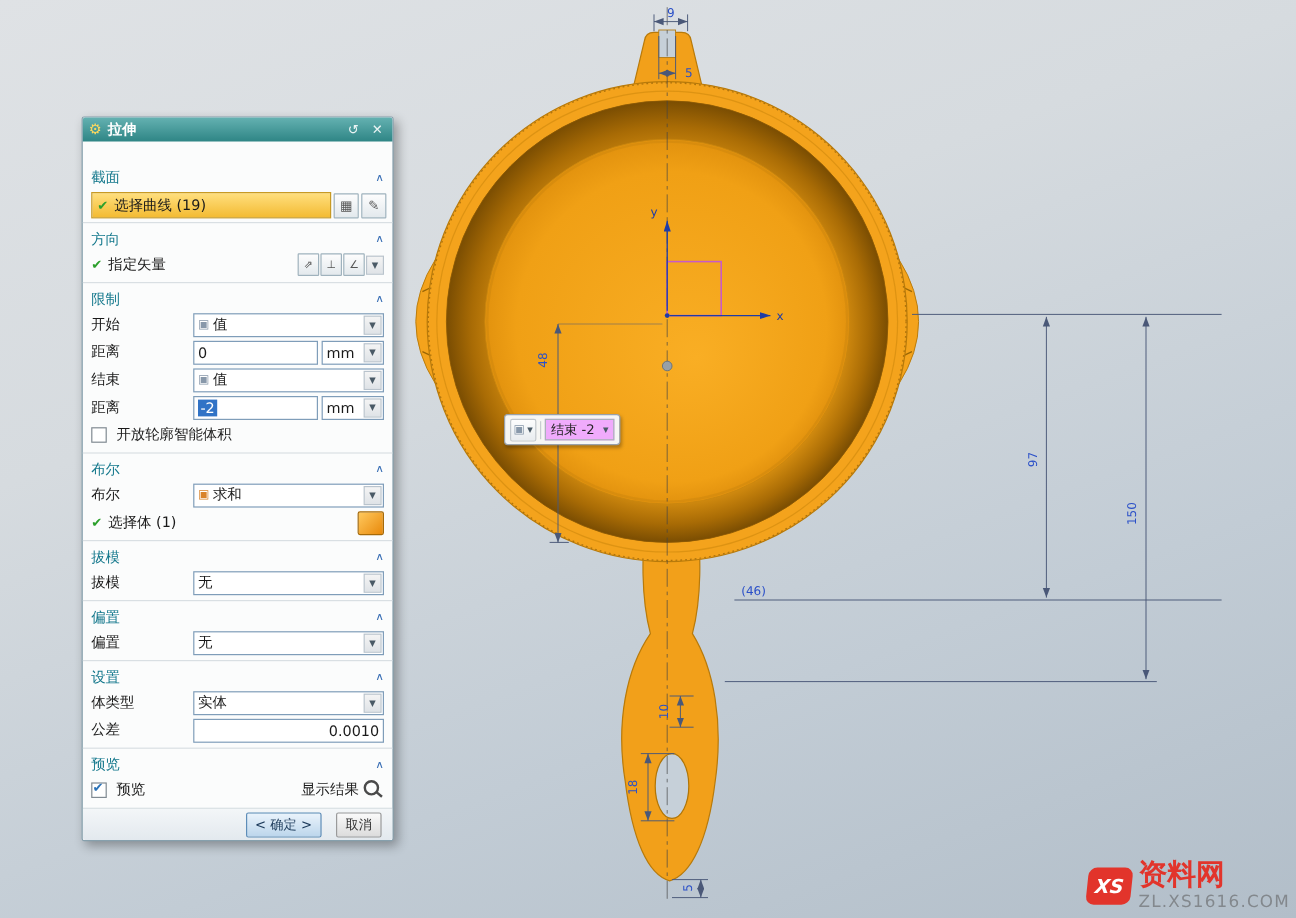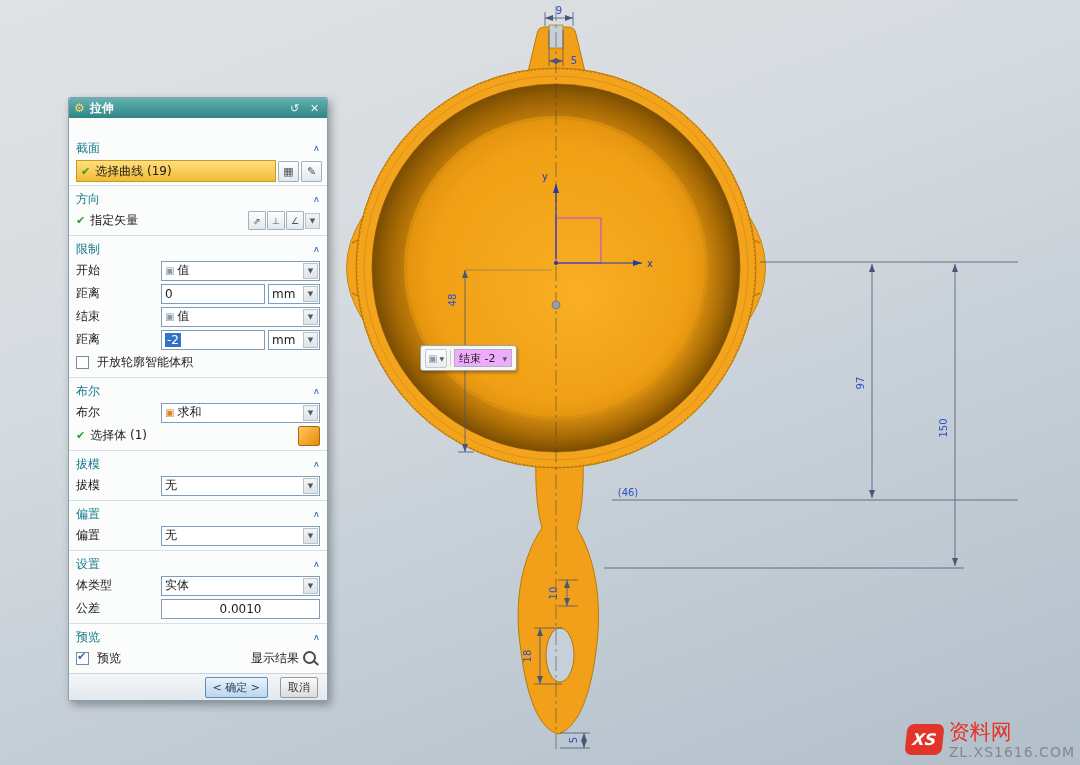--- a/index.html
+++ b/index.html
@@ -35,21 +35,21 @@
   .row{display:flex;align-items:center;padding:1px 7px;min-height:21px;gap:3px}
   .lbl{width:82px;flex:none}
   .checkmark{color:#2ca02c;font-size:11px;margin-right:2px;flex:none}
   .combo{flex:1;height:18px;background:#fff;border:1px solid #7f9db9;display:flex;align-items:center;padding:0 1px 0 3px;gap:3px;min-width:0}
   .combo .txt{flex:1;white-space:nowrap;overflow:hidden}
   .caret{width:13px;height:14px;background:linear-gradient(#f4f4f4,#dfe3e7);border:1px solid #b9c3cc;color:#4a5a66;
     font-size:7px;display:flex;align-items:center;justify-content:center;flex:none}
   .cube{color:#8898aa;font-size:10px;flex:none}
   .cube.orange{color:#d9832b}
   .inputbox{flex:1;height:18px;background:#fff;border:1px solid #7f9db9;display:flex;align-items:center;padding:0 3px;min-width:0}
-  .inputbox.right{justify-content:center}
+  .inputbox.right{justify-content:flex-end}
   .unitcombo{width:46px;flex:none}
   .sel{background:#3173c6;color:#fff;padding:0 2px}
   .cb{width:11px;height:11px;border:1px solid #808a92;background:#fff;flex:none;position:relative;margin-right:5px}
   .cb.on::after{content:"✔";position:absolute;left:0;top:-3px;color:#2a72b8;font-size:11px}
   .yellowrow{display:flex;align-items:center;margin:2px 5px 2px 7px;gap:2px}
   .selbar{flex:1;height:20px;display:flex;align-items:center;gap:3px;padding:0 4px;min-width:0;
     background:linear-gradient(#ffdf7e,#f3bb33);border:1px solid #c79a25}
   .selbar .txt{flex:1;white-space:nowrap;overflow:hidden}
   .ibtn{width:19px;height:19px;border:1px solid #9fb2bd;background:linear-gradient(#fdfdfd,#e3e9ed);
     display:flex;align-items:center;justify-content:center;font-size:11px;color:#555;flex:none;border-radius:1px}
@@ -57,28 +57,28 @@
   .vecicons{margin-left:auto;display:flex;align-items:center;gap:1px}
   .orangecube{width:20px;height:18px;border:1px solid #a66a08;background:linear-gradient(135deg,#ffc95e,#e8890b);
     margin-left:auto;border-radius:2px;flex:none}
   .footer{margin-top:3px;border-top:1px solid #c9d2d8;background:linear-gradient(#f3f6f8,#e3e9ee);height:26px;
     display:flex;align-items:center;justify-content:flex-end;gap:12px;padding:0 9px;border-radius:0 0 2px 2px}
   .btn{height:19px;display:flex;align-items:center;justify-content:center;font-size:11px;padding:0 7px;border-radius:2px}
   .btn.ok{background:linear-gradient(#eaf3fb,#bcd6ec);border:1px solid #5d8db8;color:#1c3a5a}
   .btn.cancel{background:linear-gradient(#fafafa,#dcdcdc);border:1px solid #9a9a9a;color:#333}
   .mag{position:relative;width:9px;height:9px;border:2px solid #4a4a4a;border-radius:50%;flex:none;margin:0 4px 2px 0}
   .mag::after{content:"";position:absolute;width:6px;height:2px;background:#4a4a4a;right:-5px;bottom:-2px;transform:rotate(40deg)}
-  .showres{margin-left:auto;display:flex;align-items:center;gap:4px}
+  .showres{margin-left:auto;display:flex;gap:4px}
 
   
   .watermark{position:absolute;right:5px;bottom:5px;z-index:25;display:flex;align-items:center;gap:6px}
   .wm-logo{width:37px;height:31px;background:#e2342b;border-radius:7px;color:#fff;font-weight:bold;font-style:italic;
     font-size:16px;display:flex;align-items:center;justify-content:center;transform:skewX(-6deg)}
   .wm-right{display:flex;flex-direction:column;line-height:1.15}
-  .wm-brand{color:#e2342b;font-weight:normal;font-size:21px}
+  .wm-brand{color:#e2342b;font-weight:bold;font-size:24px}
   .wm-url{color:#83888d;font-size:14px;letter-spacing:1px}
 </style>
 </head>
 <body>
 
 <div class="stage">
 
   <svg class="vpsvg" width="1080" height="765" viewBox="0 0 1080 765">
     <defs>
       <radialGradient id="wallGrad" cx="0.5" cy="0.5" r="0.5" fx="0.56" fy="0.58">

